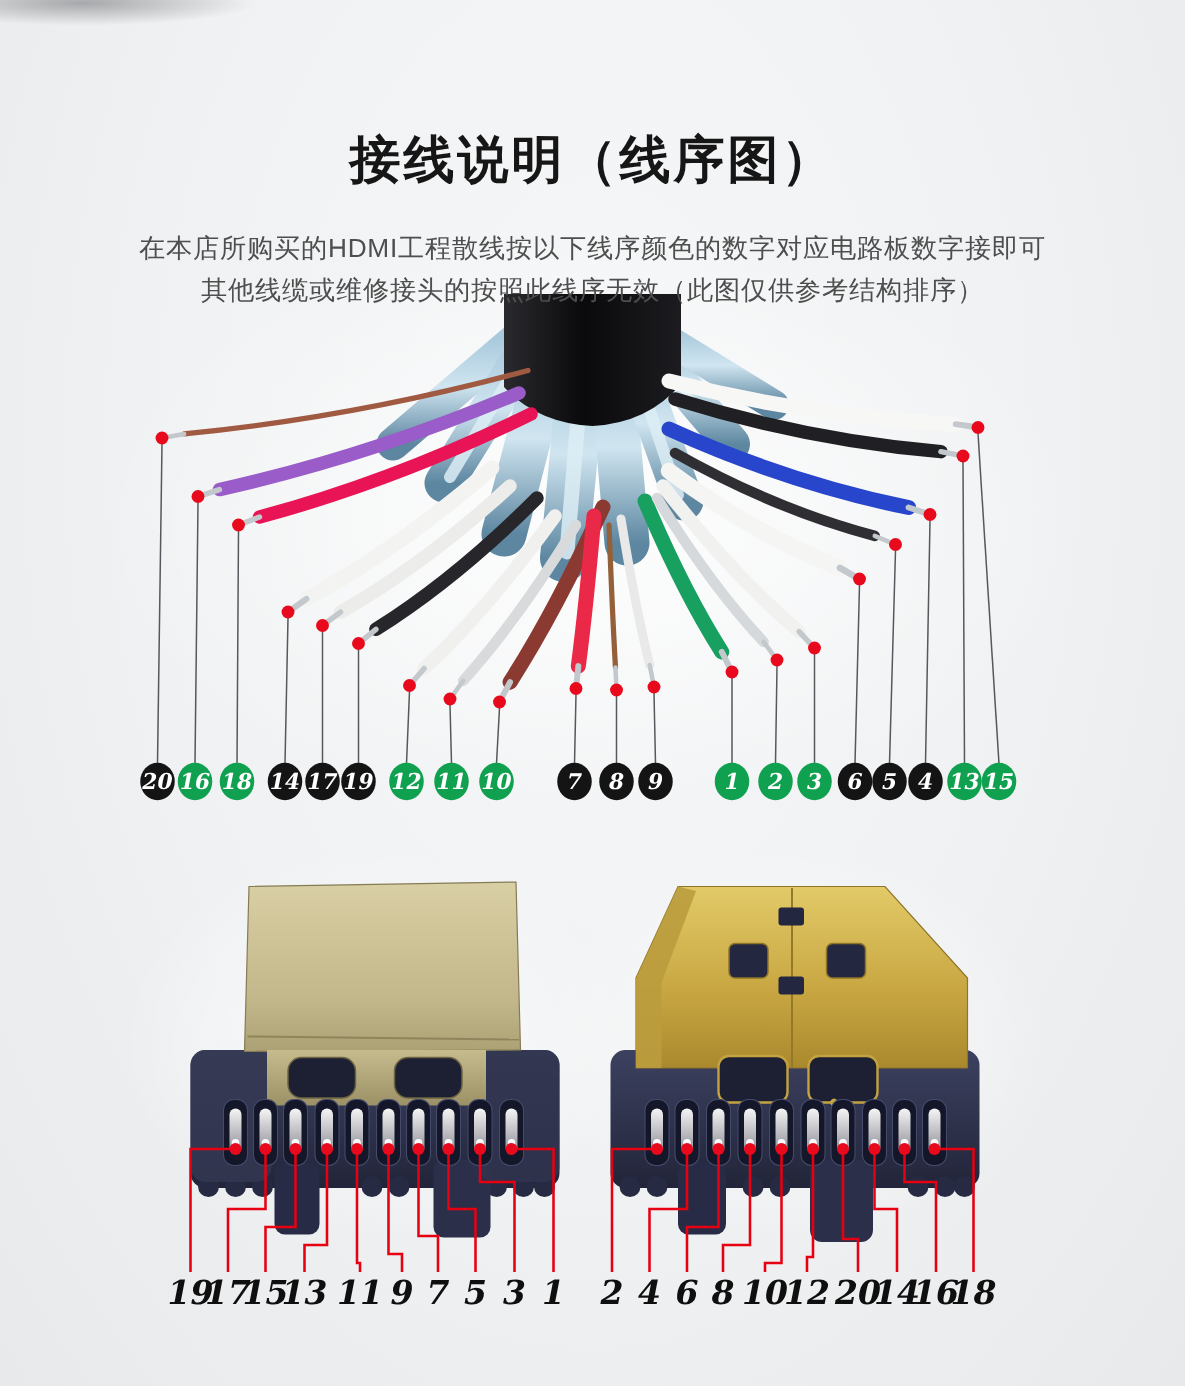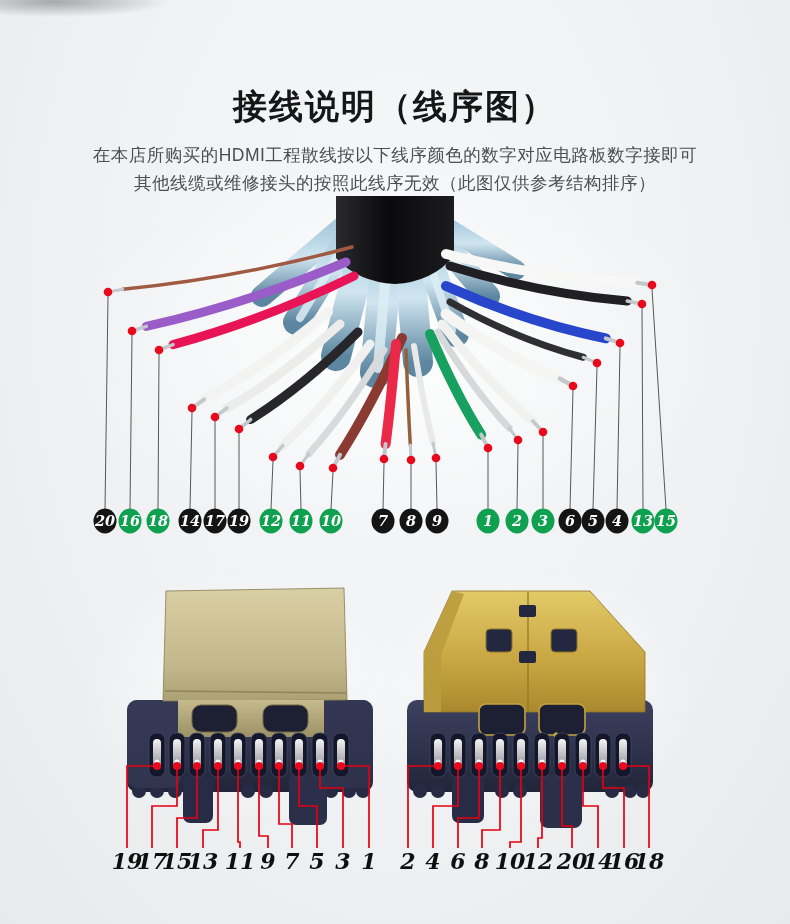--- a/index.html
+++ b/index.html
@@ -6,21 +6,21 @@
   .page{
     position:relative;width:790px;height:924px;overflow:hidden;
     background:radial-gradient(ellipse at 50% 32%, #f6f7f8 0%, #eff1f2 55%, #e7e9ea 100%);
     font-family:"Liberation Sans",sans-serif;
   }
   .header{position:absolute;top:0;left:0;width:790px;text-align:center;z-index:2;}
   .title{
     position:absolute;top:84px;left:0;width:790px;
     font-size:34px;font-weight:700;color:#161616;letter-spacing:2px;
   }
-  .sub{position:absolute;left:0;width:790px;font-size:17.5px;color:#4e4e4e;letter-spacing:0.5px;}
+  .sub{position:absolute;left:0;width:790px;font-size:17.5px;color:#4e4e4e;letter-spacing:0.5px;margin-top:10px;}
   .sub1{top:143px;}
   .sub2{top:171px;}
   svg.art{position:absolute;top:0;left:0;z-index:1;}
   .badge-num{font-family:"DejaVu Serif",serif;font-style:italic;font-weight:700;font-size:14.5px;fill:#ffffff;}
   .pin-num{font-family:"DejaVu Serif",serif;font-style:italic;font-weight:700;font-size:22px;fill:#0f0f0f;}
 </style>
 </head>
 <body>
 
 <div class="page">

